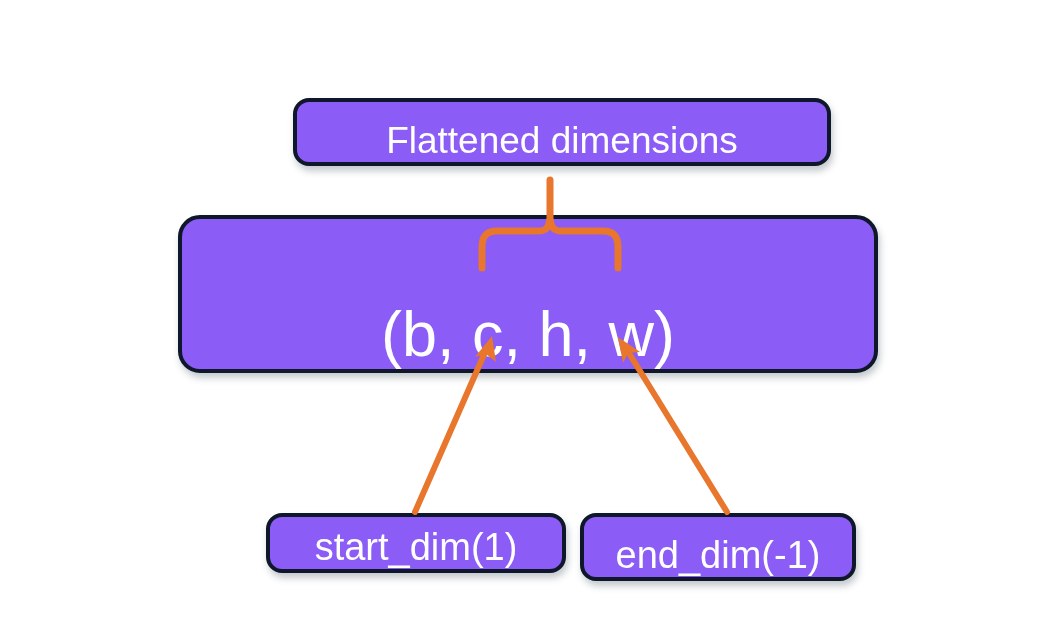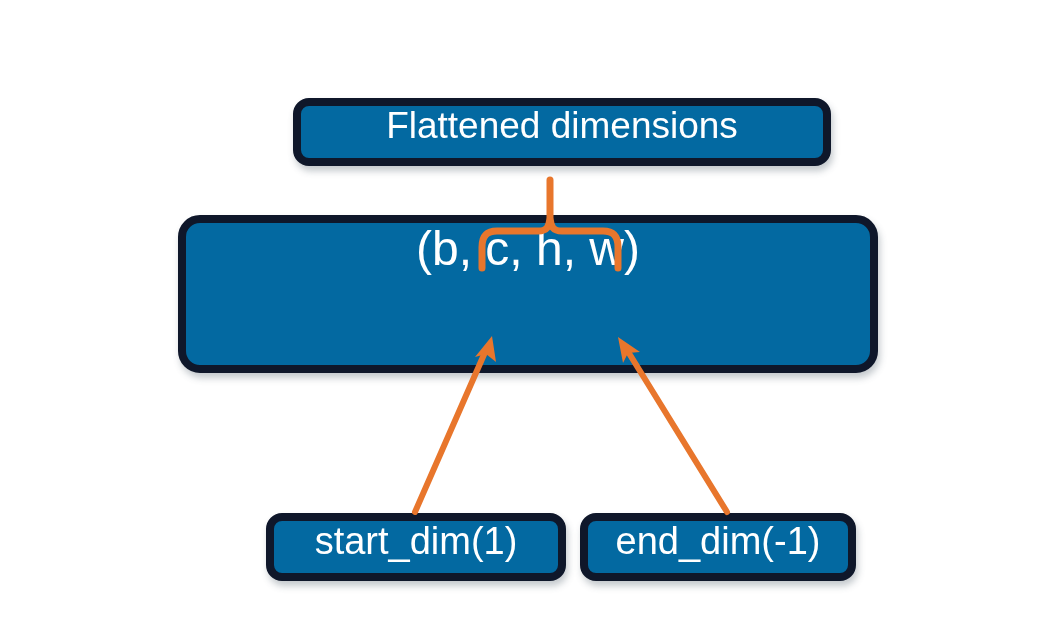--- a/index.html
+++ b/index.html
@@ -13,52 +13,52 @@
   #canvas {
     position: relative;
     width: 1038px;
     height: 632px;
     background: #ffffff;
     overflow: hidden;
   }
   .node {
     position: absolute;
     box-sizing: border-box;
-    background: #0369a1;
-    border: 8px solid #0f172a;
+    background: #8b5cf6;
+    border: 4px solid #0f172a;
     border-radius: 16px;
     color: #ffffff;
     display: flex;
-    align-items: flex-start;
+    align-items: flex-end;
     justify-content: center;
     text-align: center;
     line-height: 1.1;
     white-space: nowrap;
     box-shadow: 2px 5px 7px rgba(60, 75, 90, 0.30);
   }
   #node-flattened {
     left: 293px;
     top: 98px;
     width: 538px;
     height: 68px;
     font-size: 37px;
   }
   #node-shape {
     left: 178px;
     top: 215px;
     width: 700px;
     height: 158px;
     border-radius: 22px;
-    font-size: 48px;
+    font-size: 63px;
   }
   #node-start-dim {
     left: 266px;
     top: 513px;
     width: 300px;
-    height: 68px;
+    height: 60px;
     font-size: 38px;
   }
   #node-end-dim {
     left: 580px;
     top: 513px;
     width: 276px;
     height: 68px;
     font-size: 38px;
   }
   .node-label {

